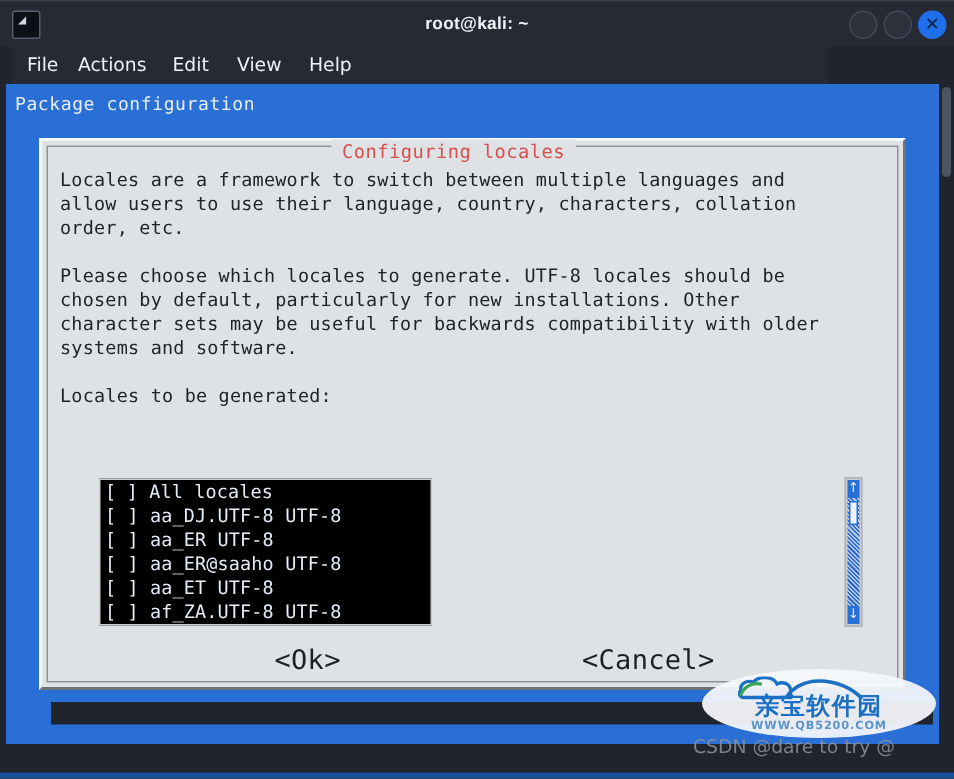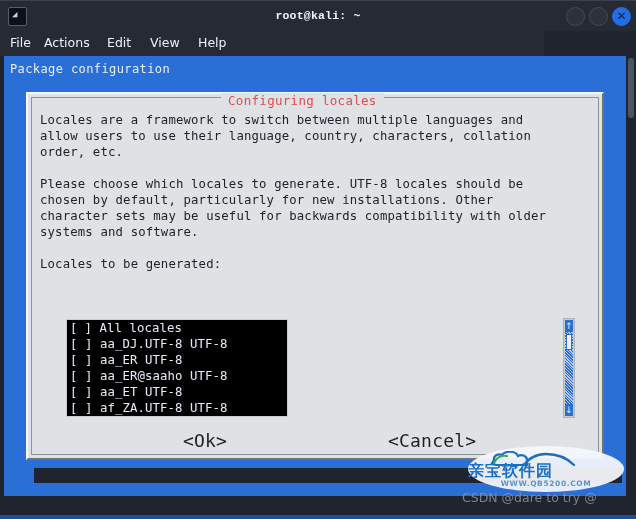--- a/index.html
+++ b/index.html
@@ -50,21 +50,21 @@
     font-family: "DejaVu Sans Mono", monospace;
   }
   #title-text {
     position: absolute;
     left: 0; top: 0;
     width: 636px;
     height: 30px;
     line-height: 30px;
     text-align: center;
     color: #f2f4f8;
-    font-family: Liberation Mono, monospace;
+    font-family: Liberation Sans, sans-serif;
     font-size: 11.5px;
     font-weight: bold;
     letter-spacing: 0.2px;
   }
   .wbtn {
     position: absolute;
     top: 6px;
     width: 17px; height: 17px;
     border-radius: 50%;
   }
@@ -79,21 +79,21 @@
     text-align: center;
     color: #10233f;
     font-size: 12px;
     font-weight: bold;
     font-family: "DejaVu Sans", sans-serif;
   }
 
   
   #menubar {
     position: absolute;
-    left: 0; top: 30px;
+    left: 8px; top: 30px;
     width: 544px;
     height: 26px;
     background: #252a35;
   }
   .menu-item {
     position: absolute;
     top: 0;
     height: 26px;
     line-height: 26px;
     color: #eef1f6;
@@ -316,20 +316,21 @@
   }
   #wm-cloud {
     position: absolute;
     left: 24px; top: 5px;
     width: 100px; height: 16px;
   }
   #wm-text {
     position: absolute;
     left: 0; top: 16px;
     width: 156px;
+    text-align: center;
     font-family: "DejaVu Sans", sans-serif;
     font-size: 16px;
     font-weight: bold;
     color: #1b6fc4;
     letter-spacing: 1px;
     line-height: 18px;
   }
   #wm-url {
     position: absolute;
     left: 0; top: 33px;

